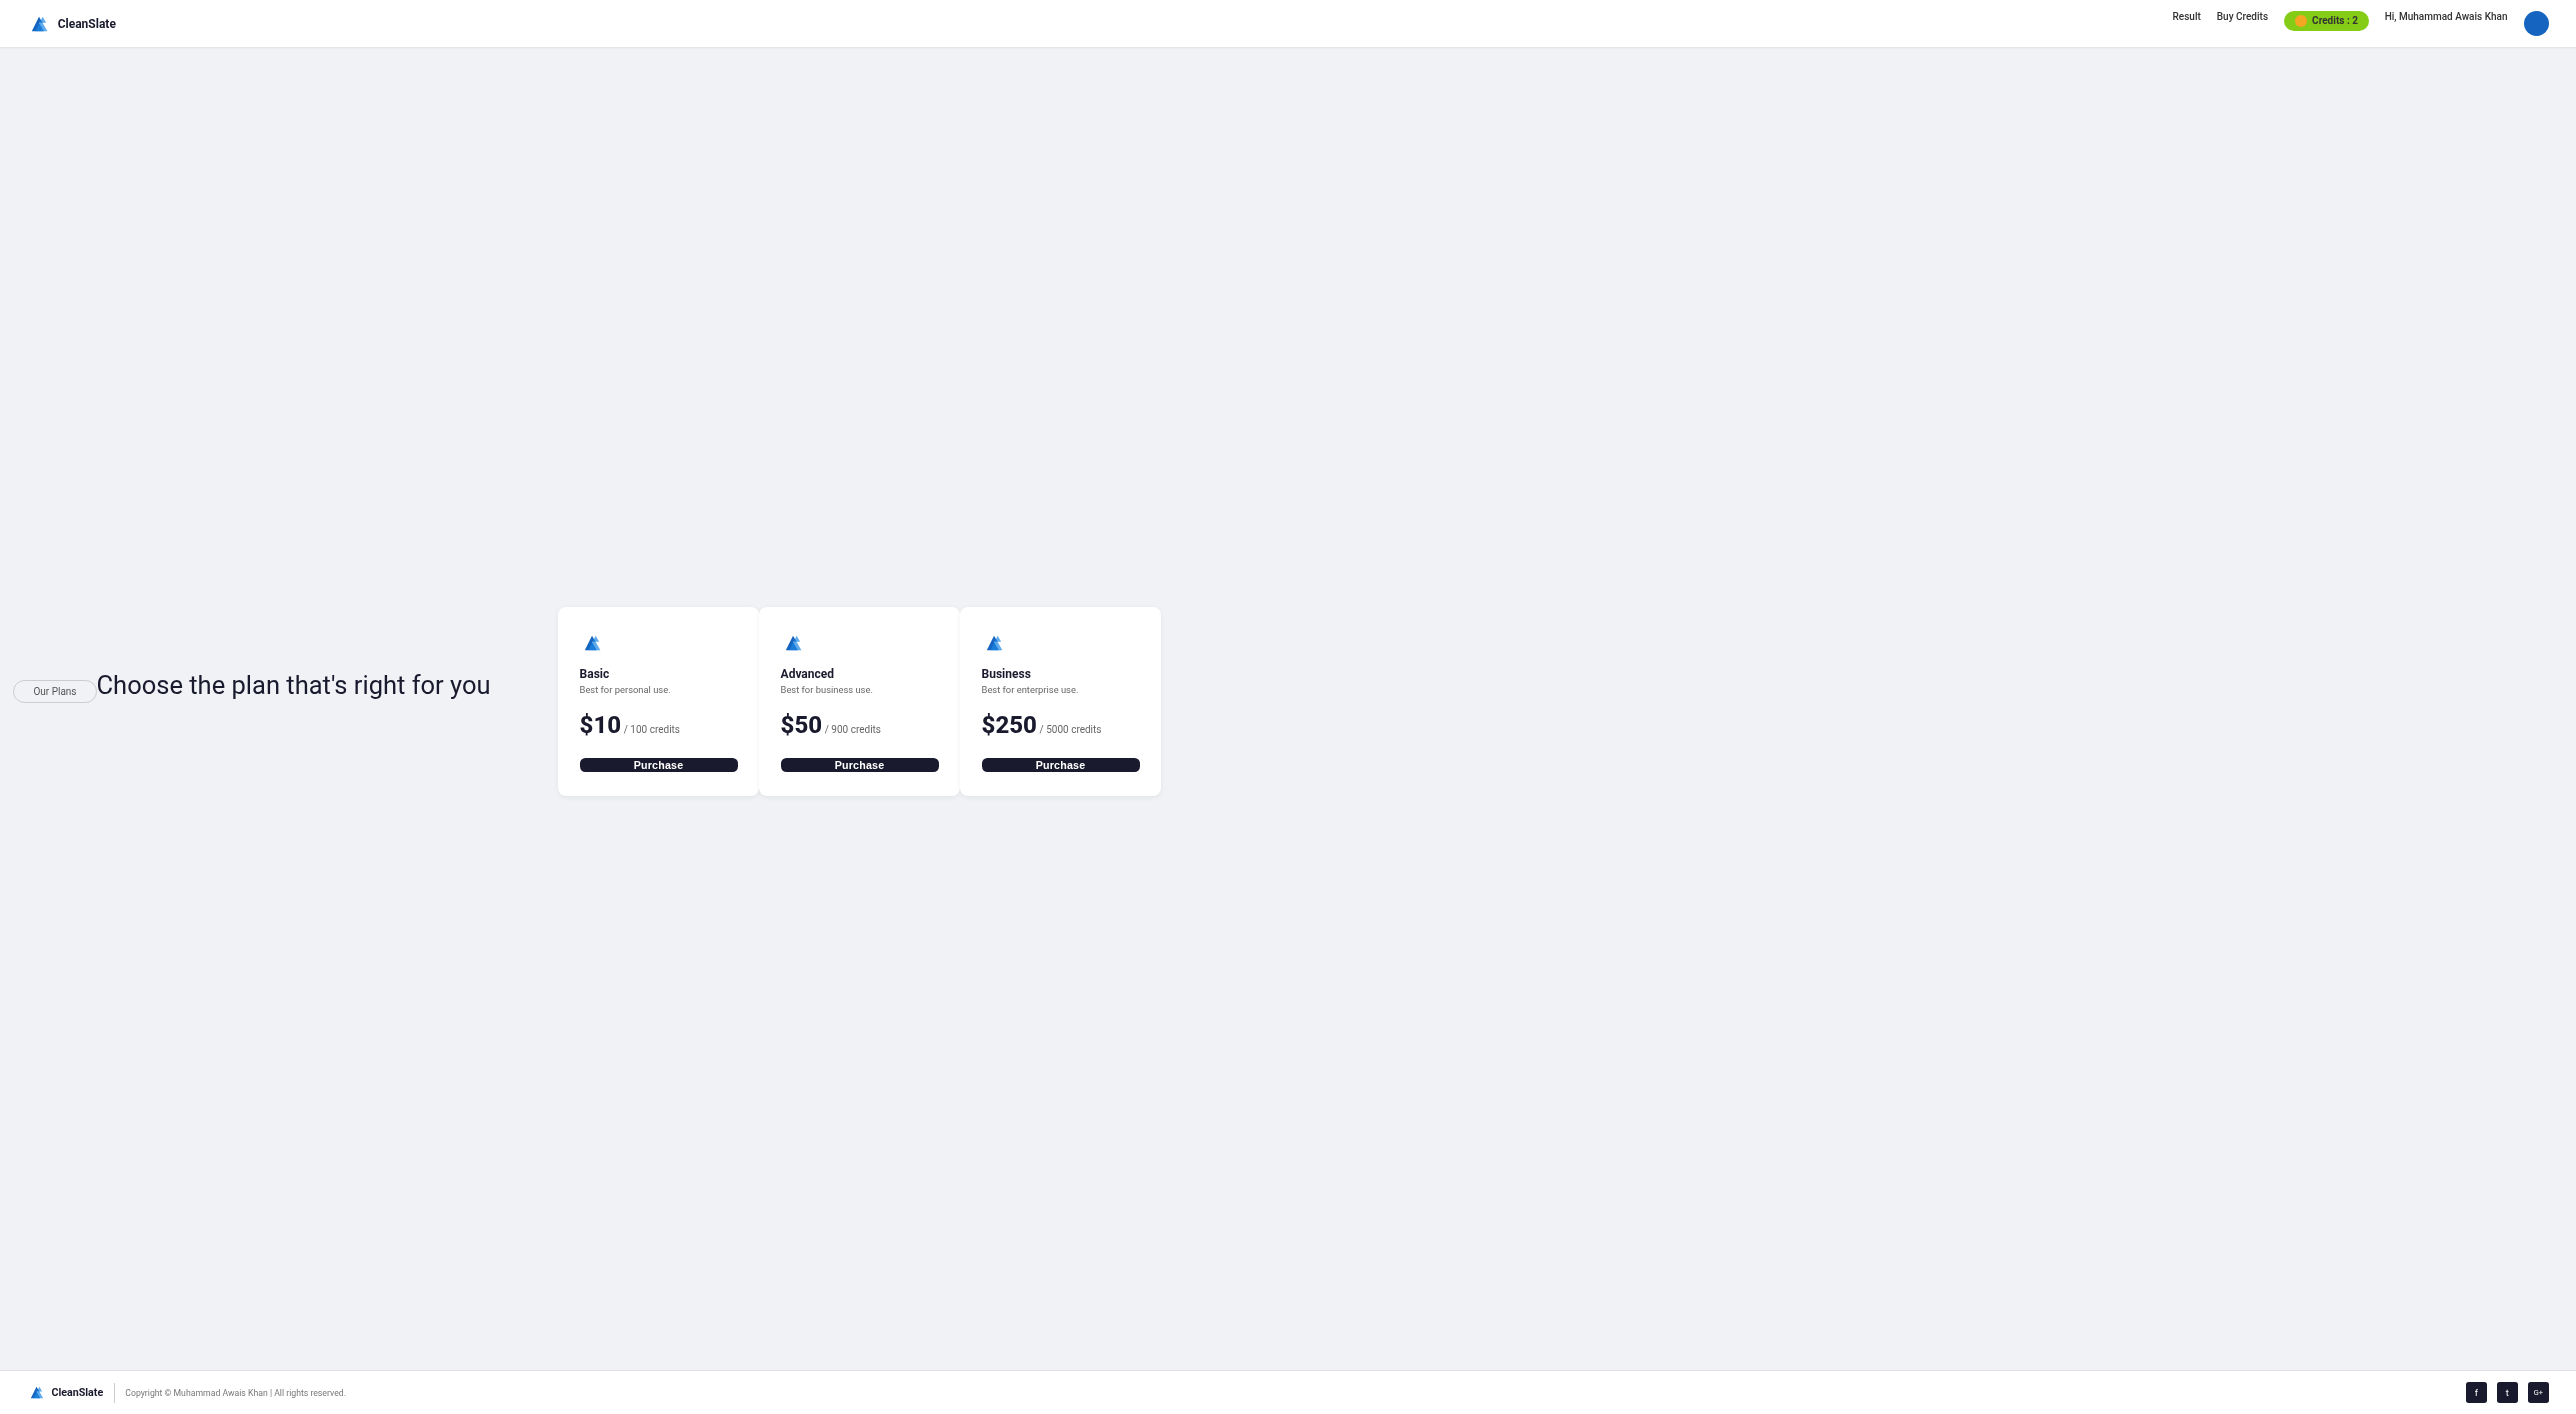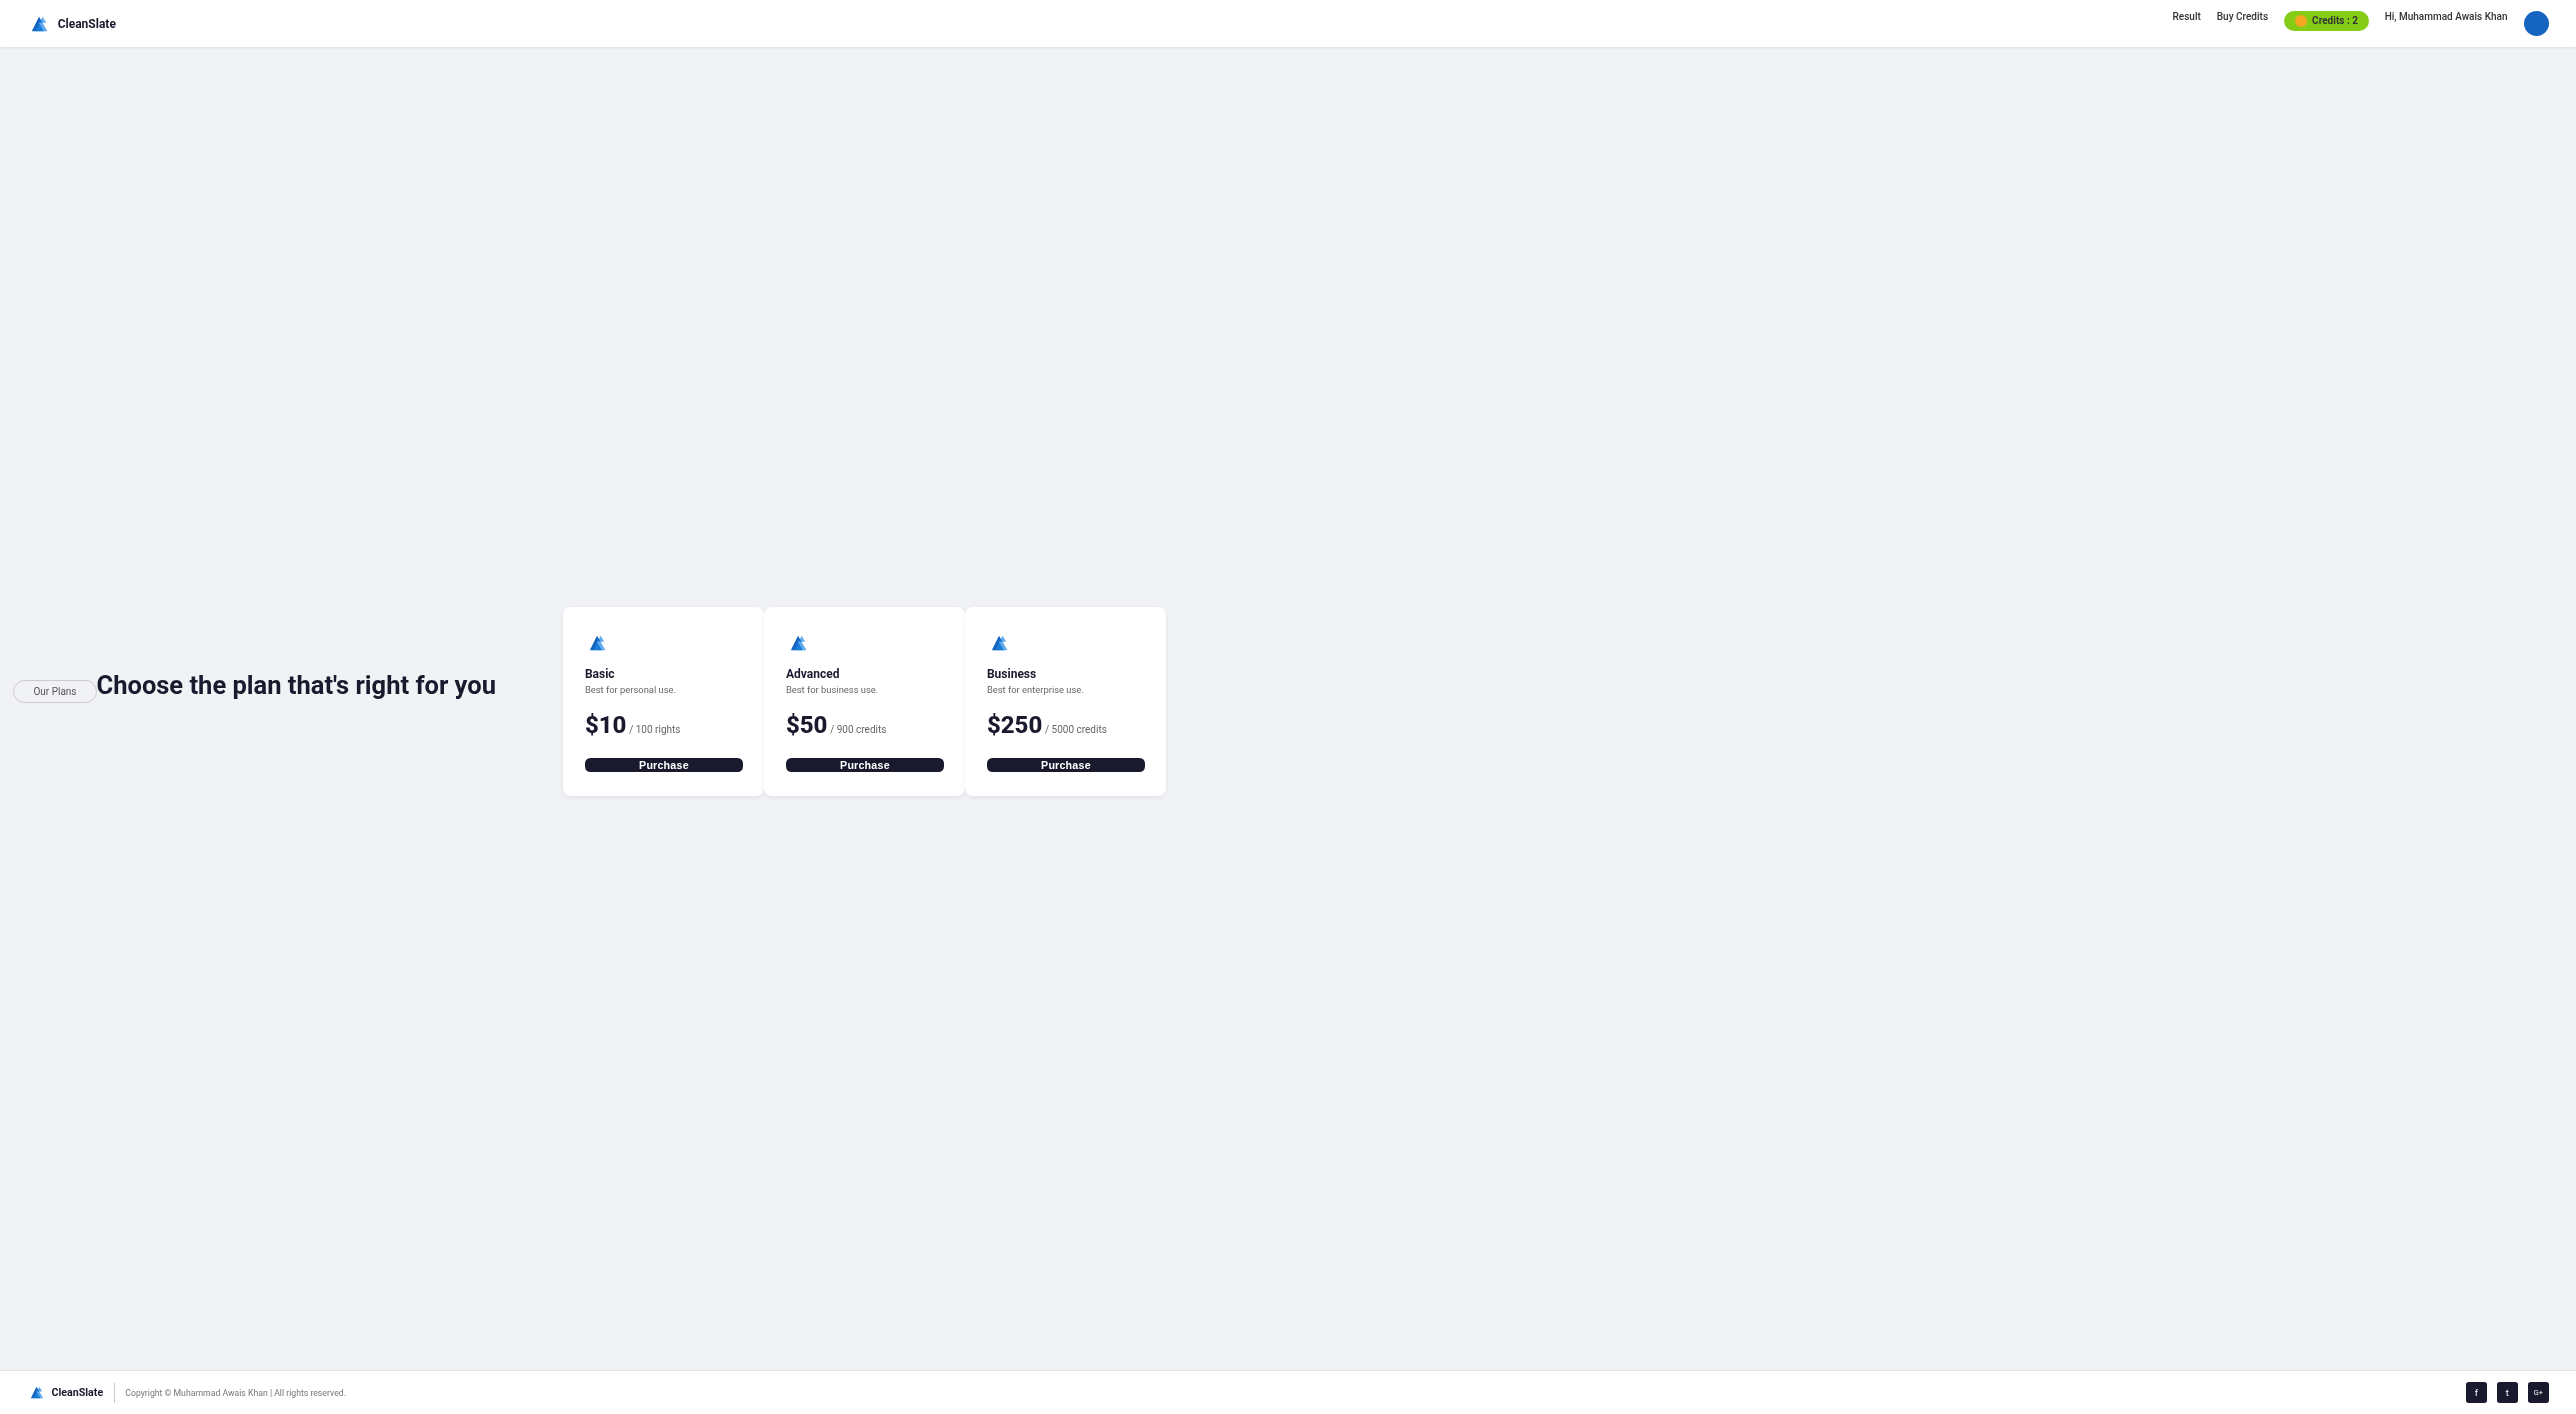--- a/index.html
+++ b/index.html
@@ -104,21 +104,21 @@
       border-radius: 17px;
       padding: 5.4px 19px;
       font-size: 10px;
       color: #555;
       margin-bottom: 20px;
       background: transparent;
     }
 
     .main-heading {
       font-size: 25.5px;
-      font-weight: 700;
+      font-weight: 400;
       color: #1a1a2e;
       margin-bottom: 34px;
       text-align: center;
     }
 
     .plans-grid {
       display: flex;
       justify-content: center;
       flex-wrap: wrap;
       max-width: 738px;
@@ -285,21 +285,21 @@
 
   <div class="plan-card">
       <svg class="plan-logo cs-logo-svg" viewBox="0 0 40 40" xmlns="http://www.w3.org/2000/svg">
         <polygon points="8,32 20,8 26,18 20,18 28,32" fill="#1565c0"></polygon>
         <polygon points="14,32 26,8 32,18 26,18 34,32" fill="#1e88e5" opacity="0.7"></polygon>
       </svg>
       <div class="plan-name">Basic</div>
       <div class="plan-desc">Best for personal use.</div>
       <div class="plan-price-area">
         <span class="plan-price">$10</span>
-        <span class="plan-price-suffix">/ 100 rights</span>
+        <span class="plan-price-suffix">/ 100 credits</span>
       </div>
       <button class="purchase-btn">Purchase</button>
     </div>
       <div class="plan-card">
       <svg class="plan-logo cs-logo-svg" viewBox="0 0 40 40" xmlns="http://www.w3.org/2000/svg">
         <polygon points="8,32 20,8 26,18 20,18 28,32" fill="#1565c0"></polygon>
         <polygon points="14,32 26,8 32,18 26,18 34,32" fill="#1e88e5" opacity="0.7"></polygon>
       </svg>
       <div class="plan-name">Advanced</div>
       <div class="plan-desc">Best for business use.</div>

